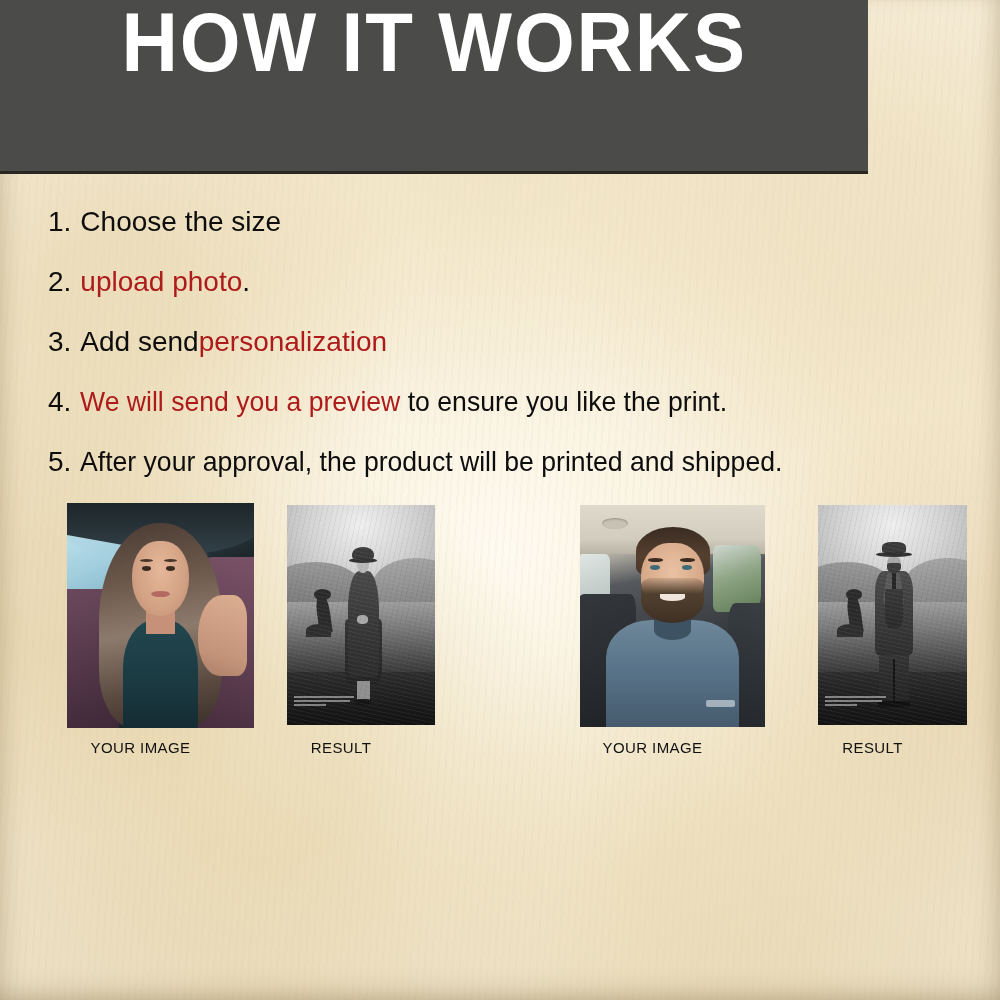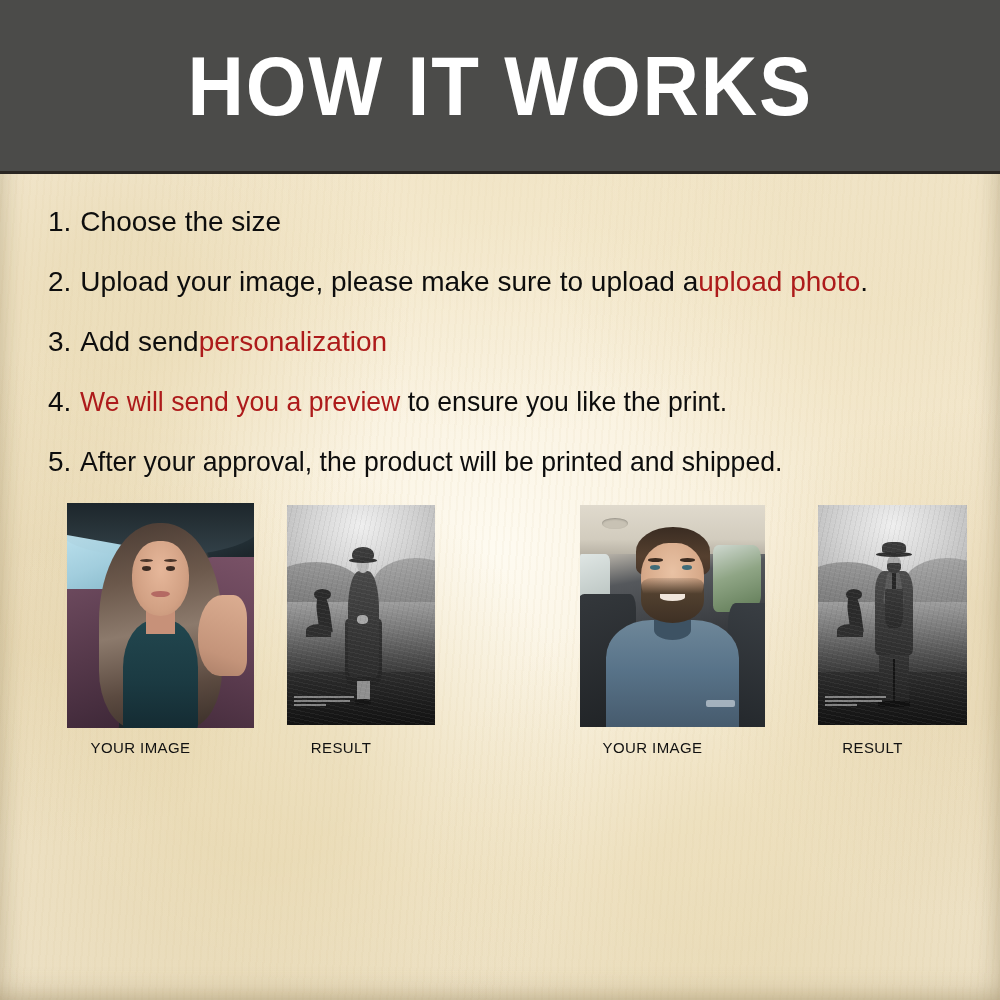--- a/index.html
+++ b/index.html
@@ -46,26 +46,25 @@
     box-shadow:
       inset 0 -16px 26px -10px rgba(120,100,60,0.30),
       inset 16px 0 26px -14px rgba(120,100,60,0.22),
       inset -16px 0 26px -14px rgba(120,100,60,0.26);
   }
 
   
   .header {
     position: absolute;
     left: 0; top: 0;
-    width: 1000px;
+    width: 868px;
     height: 174px;
     background: #4b4b49;
     border-bottom: 3px solid #2a2622;
     display: flex;
-    align-items: center;
     justify-content: center;
     z-index: 5;
   }
   .header-title {
     color: #ffffff;
     font-family: "Liberation Sans Narrow", "Liberation Sans", sans-serif;
     font-weight: bold;
     font-size: 84px;
     letter-spacing: 2px;
     line-height: 1;
@@ -453,21 +452,20 @@
 
   <div class="steps">
 
     <div class="step">
       <span class="num">1.</span>
       <span>Choose the size</span>
     </div>
 
     <div class="step">
       <span class="num">2.</span>
-      <span>Upload your image, please make sure to upload a </span>
         <span class="red">upload photo</span>
         <span>.</span>
     </div>
 
     <div class="step">
       <span class="num">3.</span>
       <span>Add send </span>
         <span class="red">personalization</span>
     </div>
 

